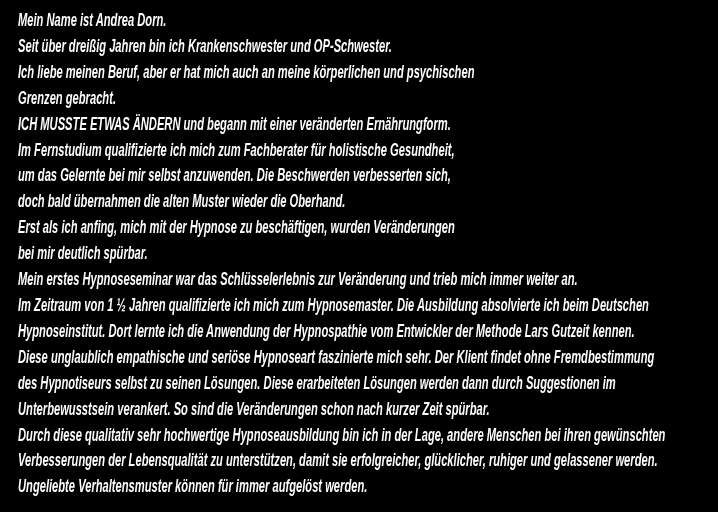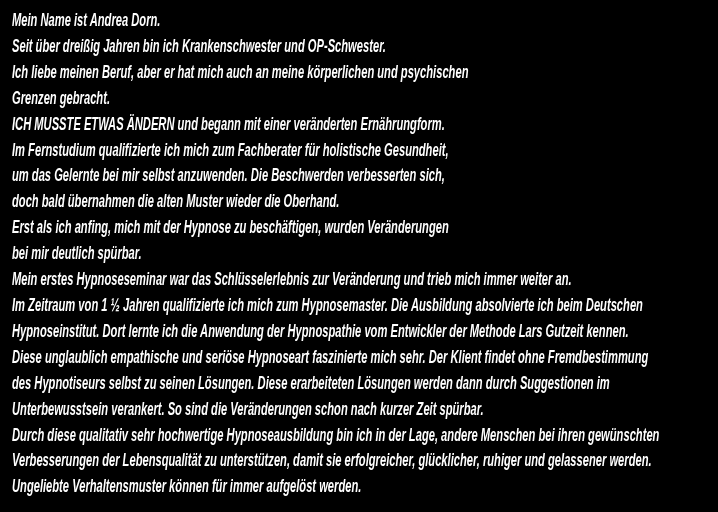--- a/index.html
+++ b/index.html
@@ -9,21 +9,21 @@
   }
   body {
     width: 718px;
     height: 512px;
     overflow: hidden;
     position: relative;
   }
   .text-block {
     position: absolute;
     top: 8px;
-    left: 12px;
+    left: 18px;
     right: 0;
   }
   .line {
     color: #ffffff;
     font-family: "Liberation Sans", sans-serif;
     font-style: italic;
     font-weight: 700;
     font-size: 18px;
     line-height: 25.9px;
     white-space: nowrap;

